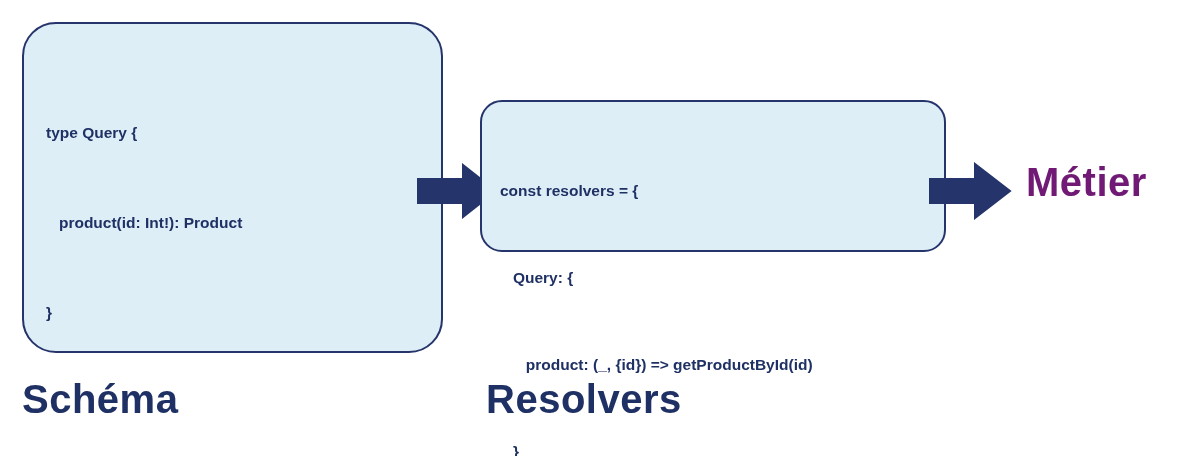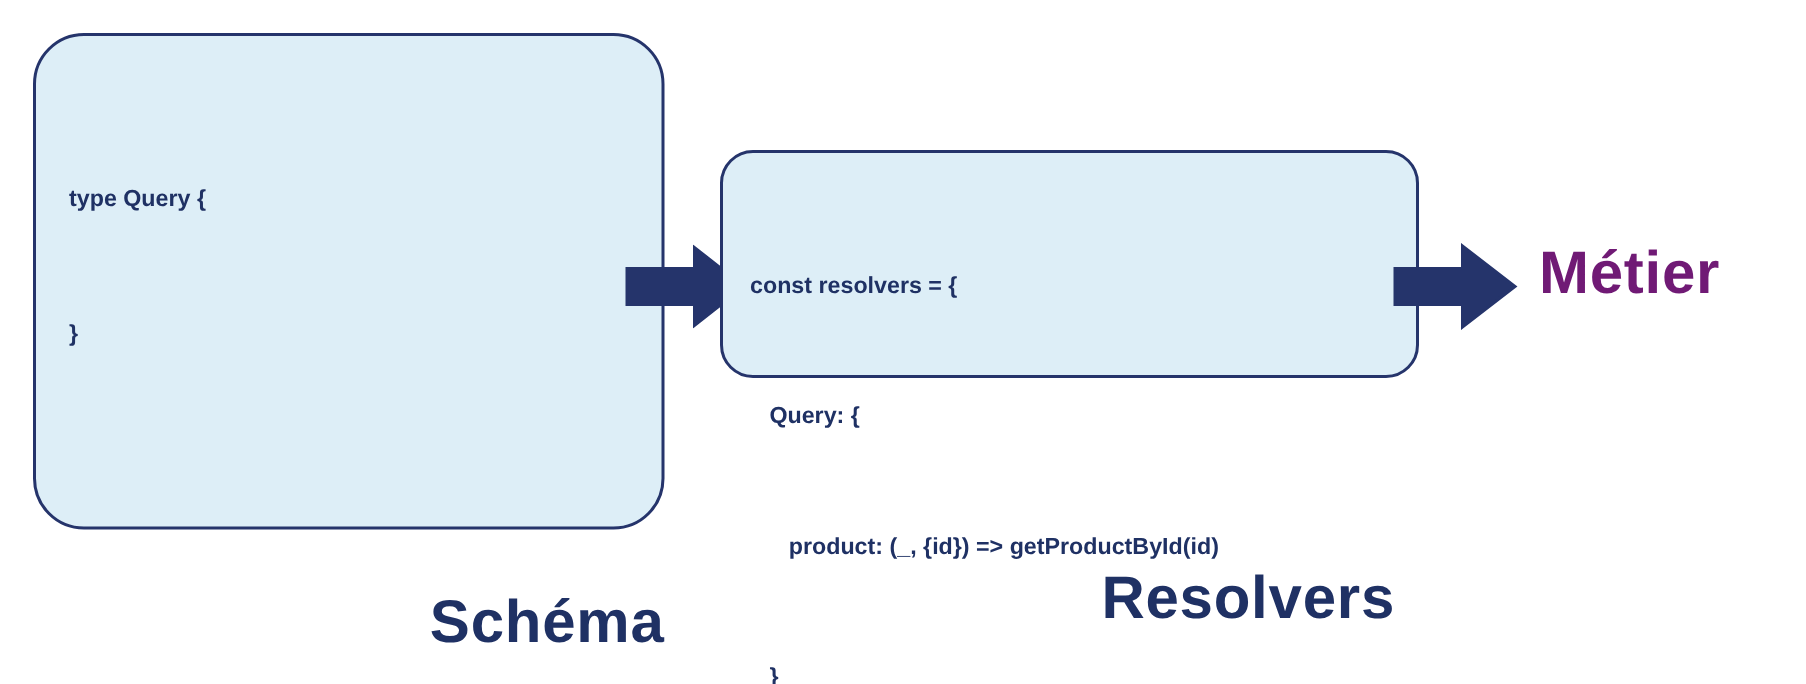--- a/index.html
+++ b/index.html
@@ -98,28 +98,27 @@
     font-family: "Liberation Sans", sans-serif;
     font-weight: bold;
     font-size: 40px;
     letter-spacing: 0.5px;
     white-space: nowrap;
   }
   #caption-schema {
     left: 22px;
     top: 377px;
     width: 421px;
-    text-align: right;
-    margin-top: 16px;
+    text-align: left;
   }
   #caption-resolvers {
-    left: 464px;
+    left: 486px;
     top: 377px;
     width: 466px;
-    text-align: right;
+    text-align: left;
   }
   #label-metier {
     position: absolute;
     left: 1026px;
     top: 160px;
     color: #701a75;
     font-family: "Liberation Sans", sans-serif;
     font-weight: bold;
     font-size: 40px;
     letter-spacing: 0.5px;
@@ -127,20 +126,21 @@
   }
 </style>
 </head>
 <body>
 
 <div id="canvas">
 
   <div class="code-box" id="schema-box">
     <div class="code-lines">
       <span class="code-line">type Query {</span>
+      <span class="code-line">   product(id: Int!): Product</span>
       <span class="code-line">}</span>
       <span class="code-line blank"> </span>
       
       
       
       
       
       
       
     </div>

